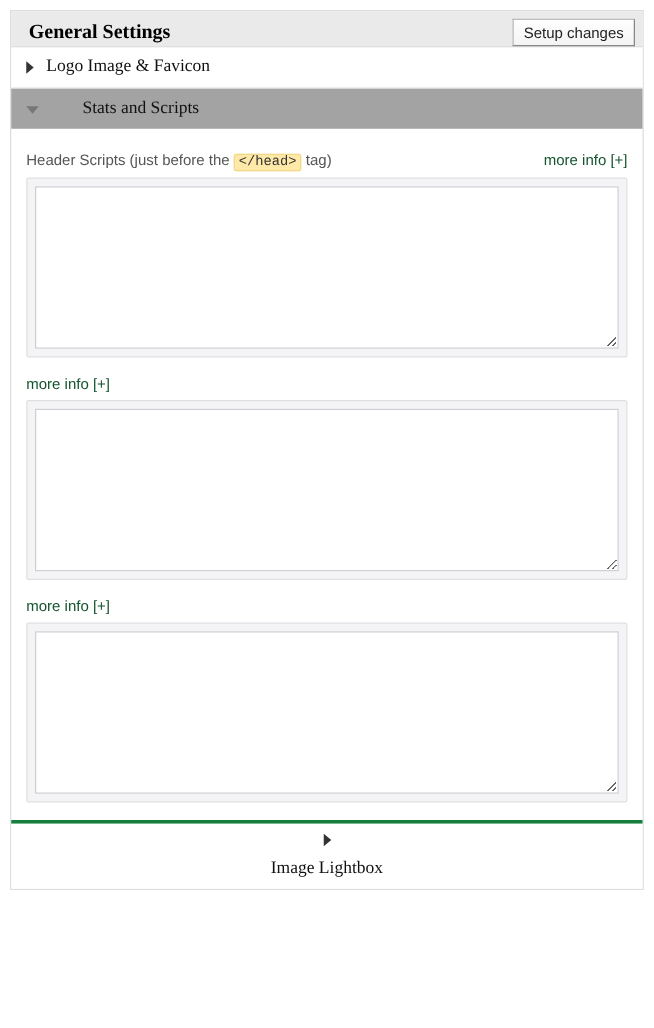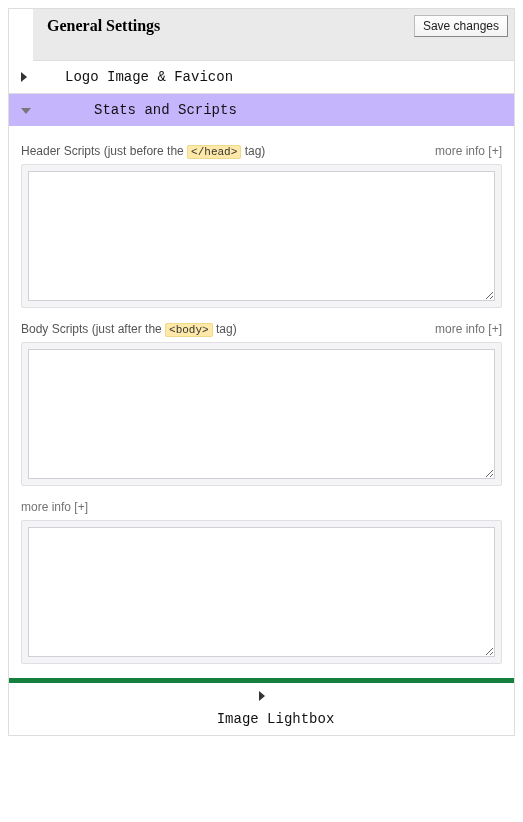--- a/index.html
+++ b/index.html
@@ -14,22 +14,21 @@
   }
   .panel {
     border: 1px solid #ddd;
   }
   .panel-header {
     display: flex;
     align-items: center;
     justify-content: space-between;
     background: #eaeaea;
     border-bottom: 1px solid #ddd;
-    padding: 6px 6px 23px 14px;
-    margin-left: 24px;
+    padding: 6px 6px 0 14px;
   }
   .panel-title {
     font-family: Georgia, "Times New Roman", serif;
     font-weight: bold;
     font-size: 16px;
     color: #000;
   }
   .save-btn {
     font-family: Arial, Helvetica, sans-serif;
     font-size: 12px;
@@ -44,46 +43,45 @@
   .section-row {
     display: flex;
     align-items: center;
     gap: 10px;
     padding: 8px 12px;
     border-bottom: 1px solid #ddd;
     cursor: pointer;
   }
   .section-row.collapsed.alt { background: #f7f7f7; }
   .section-row.collapsed { background: #fff; }
-  .section-row.expanded { background: #c4b5fd; border-bottom: none; gap: 35px; }
+  .section-row.expanded { background: #a3a3a3; border-bottom: none; gap: 35px; }
   .section-row.last { border-bottom: none; flex-direction: column; }
   .tri {
     width: 0; height: 0;
     flex: 0 0 auto;
   }
   .tri.right {
     border-top: 5px solid transparent;
     border-bottom: 5px solid transparent;
     border-left: 6px solid #333;
   }
   .tri.down {
     border-left: 5px solid transparent;
     border-right: 5px solid transparent;
     border-top: 6px solid #777;
     margin-top: 2px;
   }
   .section-label {
-    font-family: Liberation Mono, monospace;
+    font-family: Liberation Serif, serif;
     font-size: 14px;
     color: #111;
-    margin-left: 28px;
   }
   .section-body {
     padding: 4px 12px 14px 12px;
-    border-bottom: 5px solid #15803d;
+    border-bottom: 3px solid #15803d;
   }
   .field-block { margin-top: 14px; }
   .field-head {
     display: flex;
     justify-content: space-between;
     align-items: baseline;
     font-family: Arial, Helvetica, sans-serif;
     font-size: 12px;
     color: #555;
     margin-bottom: 6px;
@@ -95,21 +93,21 @@
     background: #ffe9a8;
     border: 1px solid #f0d98a;
     padding: 0 3px;
     border-radius: 2px;
     color: #333;
   }
   .field-head .after { color: #555; }
   .more-info {
     font-family: Arial, Helvetica, sans-serif;
     font-size: 12px;
-    color: #737373;
+    color: #14532d;
     cursor: pointer;
     white-space: nowrap;
   }
   .ta-wrap {
     background: #f4f4f6;
     border: 1px solid #e0e0e4;
     padding: 6px;
     border-radius: 2px;
   }
   textarea.script-ta {
@@ -124,21 +122,21 @@
     display: block;
   }
 </style>
 </head>
 <body>
 
 <div class="panel">
 
   <div class="panel-header">
     <span class="panel-title">General Settings</span>
-    <button class="save-btn">Save changes</button>
+    <button class="save-btn">Setup changes</button>
   </div>
 
   <div class="section-row collapsed">
     <span class="tri right"></span>
     <span class="section-label">Logo Image &amp; Favicon</span>
   </div>
 
 
 
   <div class="section-row expanded">
@@ -155,23 +153,20 @@
         </span>
         <span class="more-info">more info [+]</span>
       </div>
       <div class="ta-wrap">
         <textarea class="script-ta" style=""></textarea>
       </div>
     </div>
 
     <div class="field-block">
       <div class="field-head">
-        <span class="lbl">
-          <span>Body Scripts (just after the </span><span class="code">&lt;body&gt;</span><span class="after"> tag)</span>
-        </span>
         <span class="more-info">more info [+]</span>
       </div>
       <div class="ta-wrap">
         <textarea class="script-ta" style=""></textarea>
       </div>
     </div>
 
     <div class="field-block">
       <div class="field-head">
         <span class="more-info">more info [+]</span>

